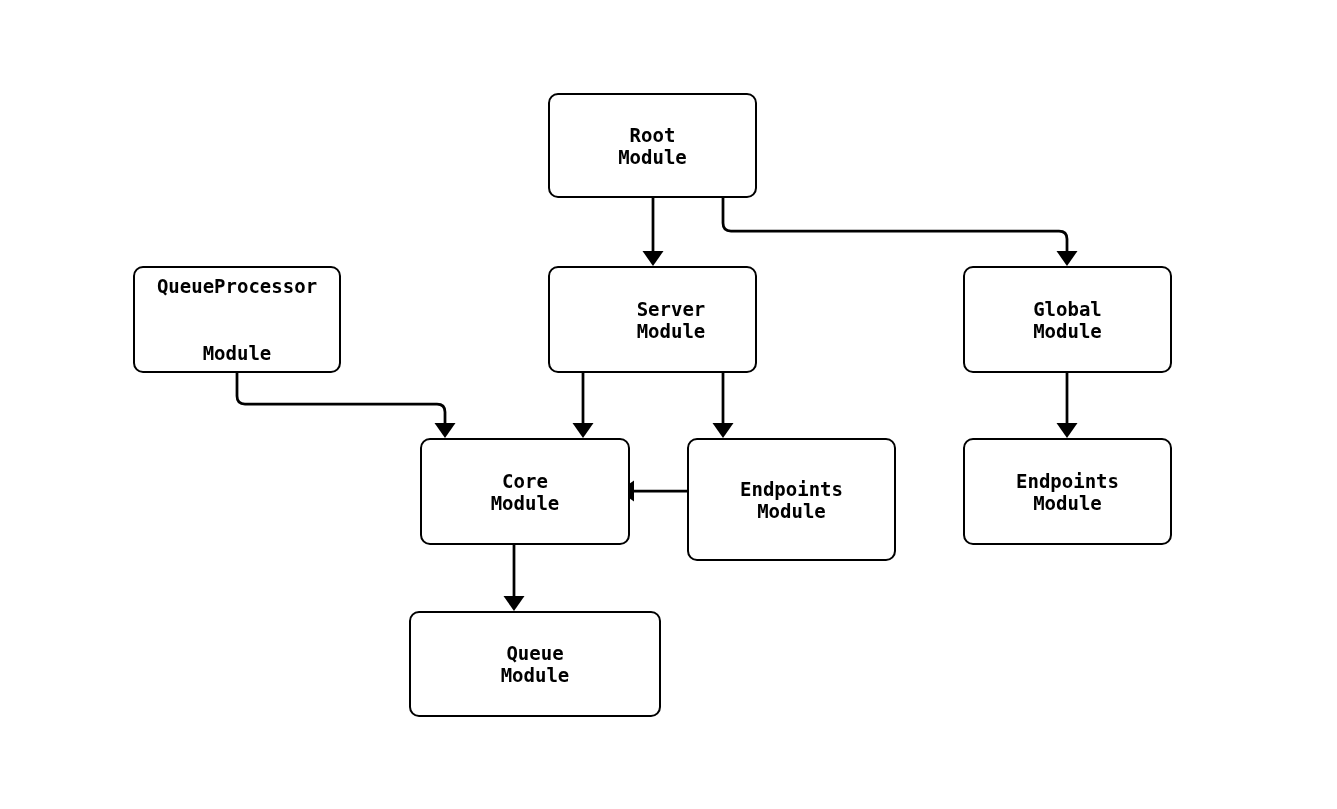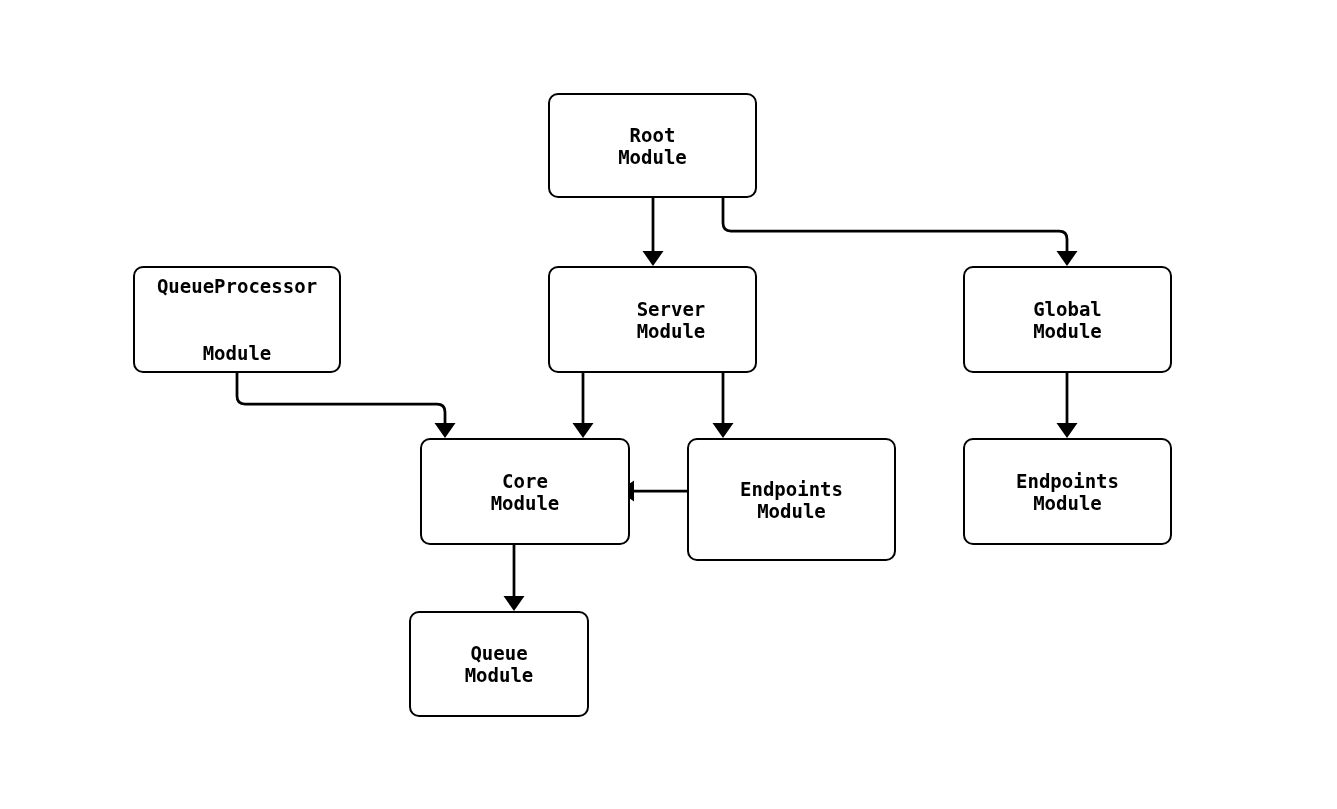--- a/index.html
+++ b/index.html
@@ -118,18 +118,18 @@
   <div class="node" style="left:687px; top:438px; width:209px; height:123px;">
     <span>Endpoints</span>
     <span>Module</span>
   </div>
 
   <div class="node" style="left:963px; top:438px; width:209px; height:107px;">
     <span>Endpoints</span>
     <span>Module</span>
   </div>
 
-  <div class="node" style="left:409px; top:611px; width:180px; height:106px;text-align:right;">
+  <div class="node" style="left:409px; top:611px; width:252px; height:106px;text-align:right;">
     <span>Queue</span>
     <span>Module</span>
   </div>
 
 </div>
 
 </body></html>

